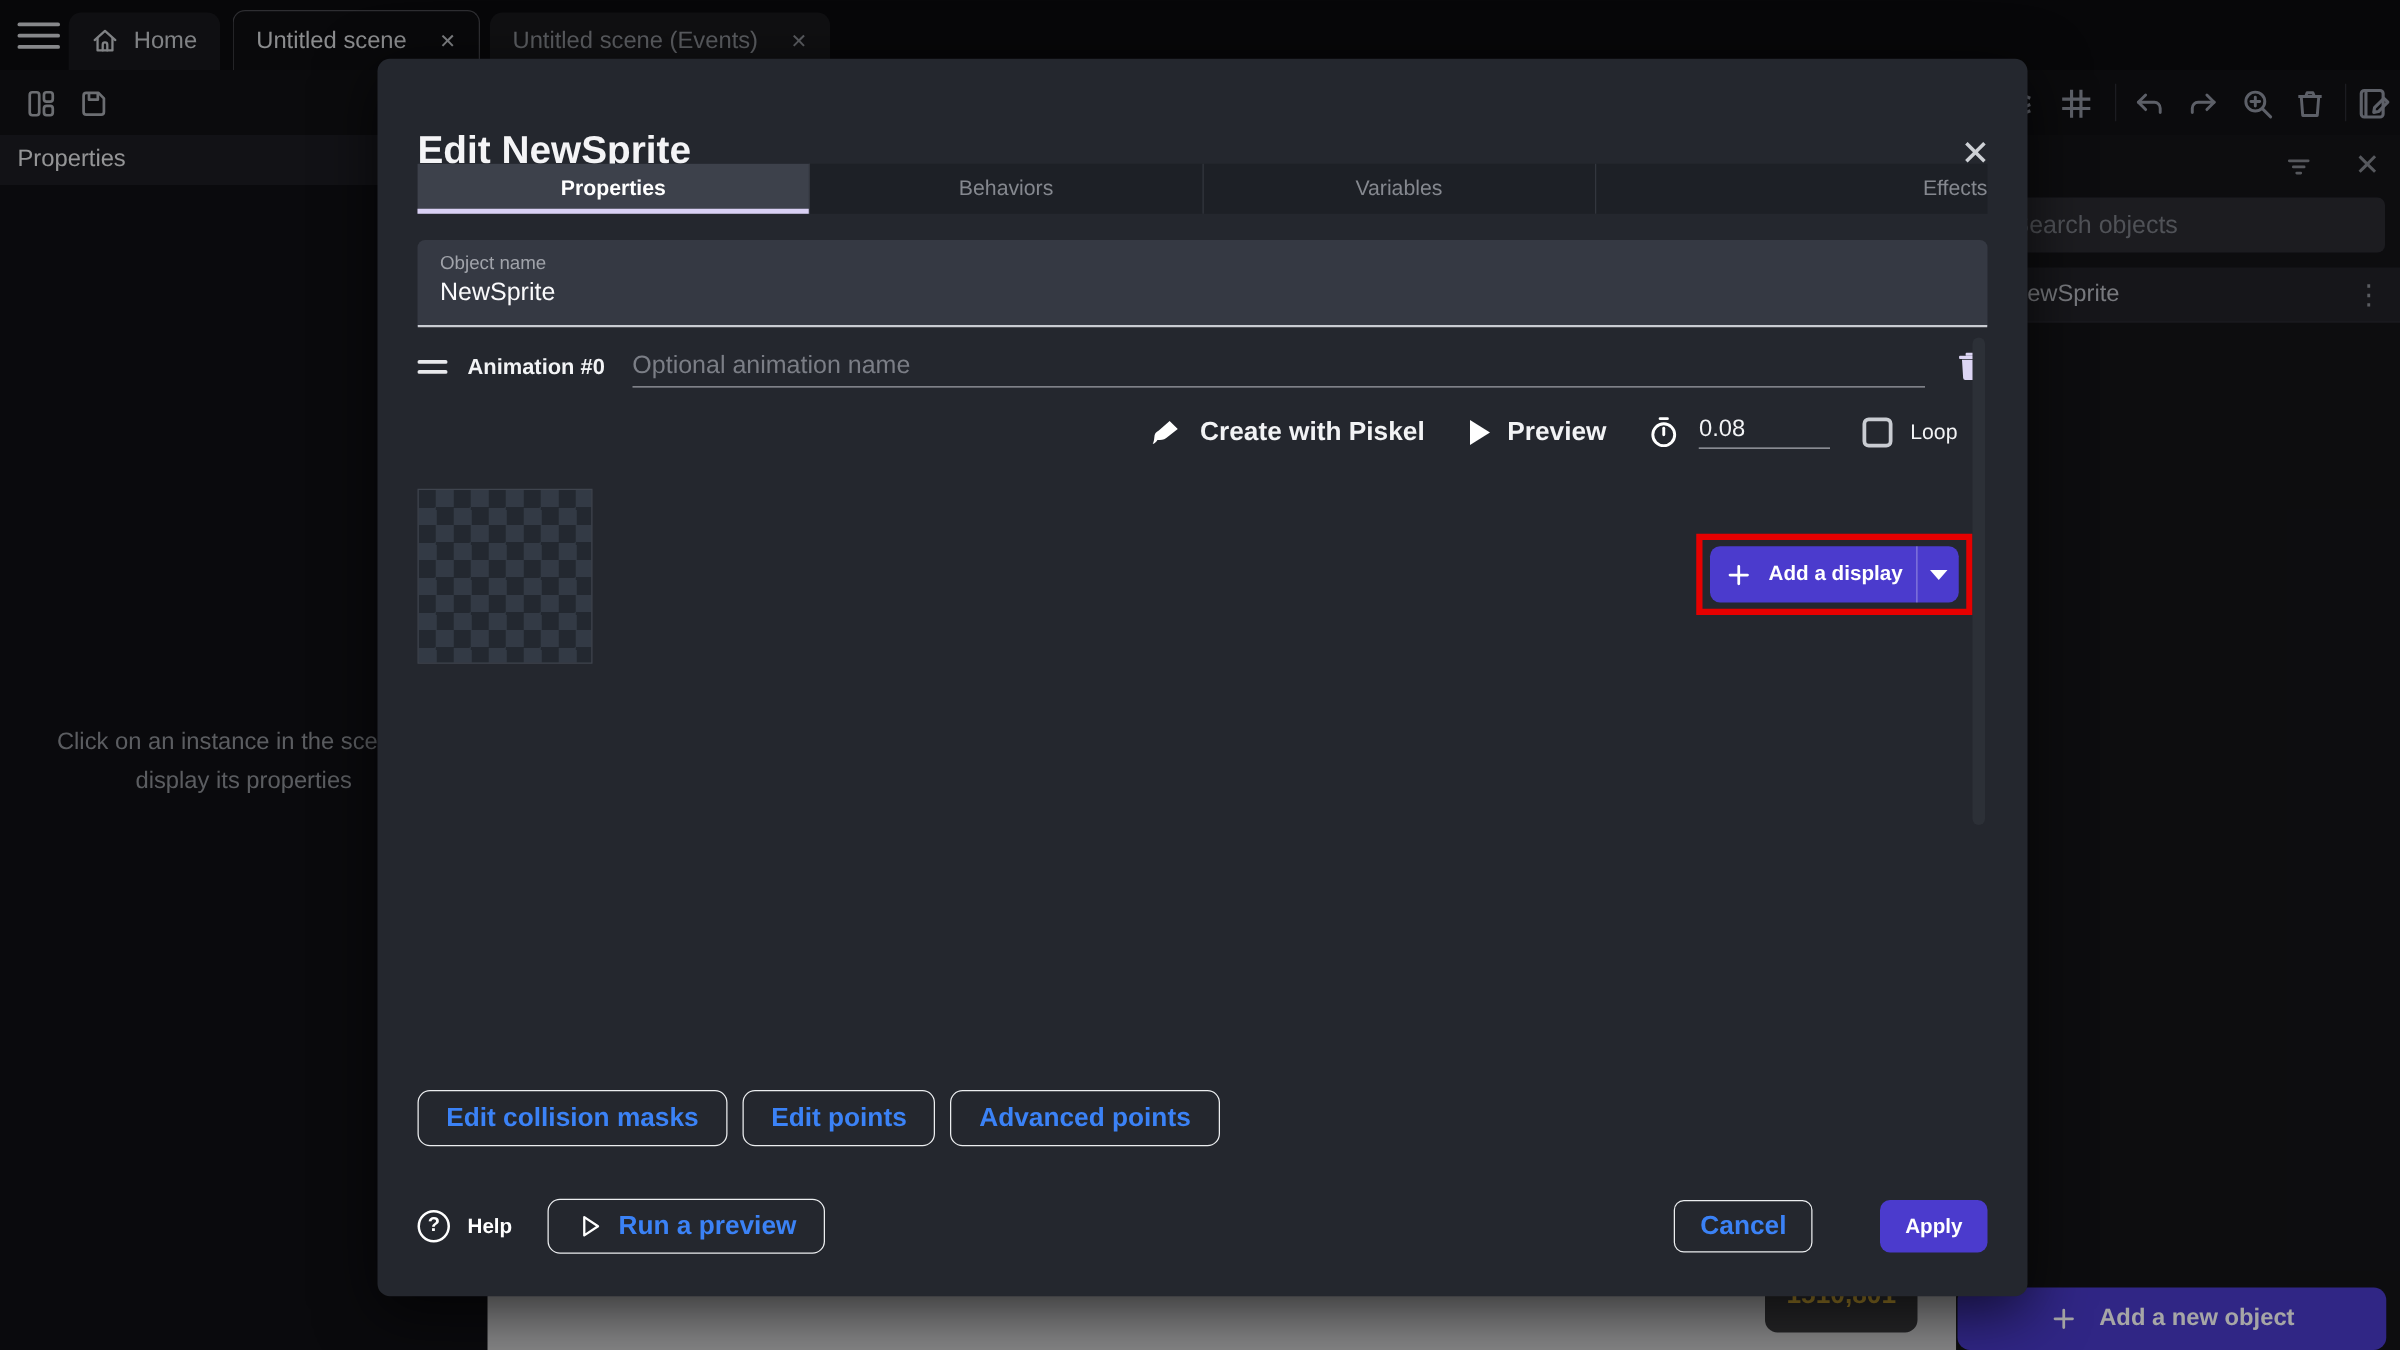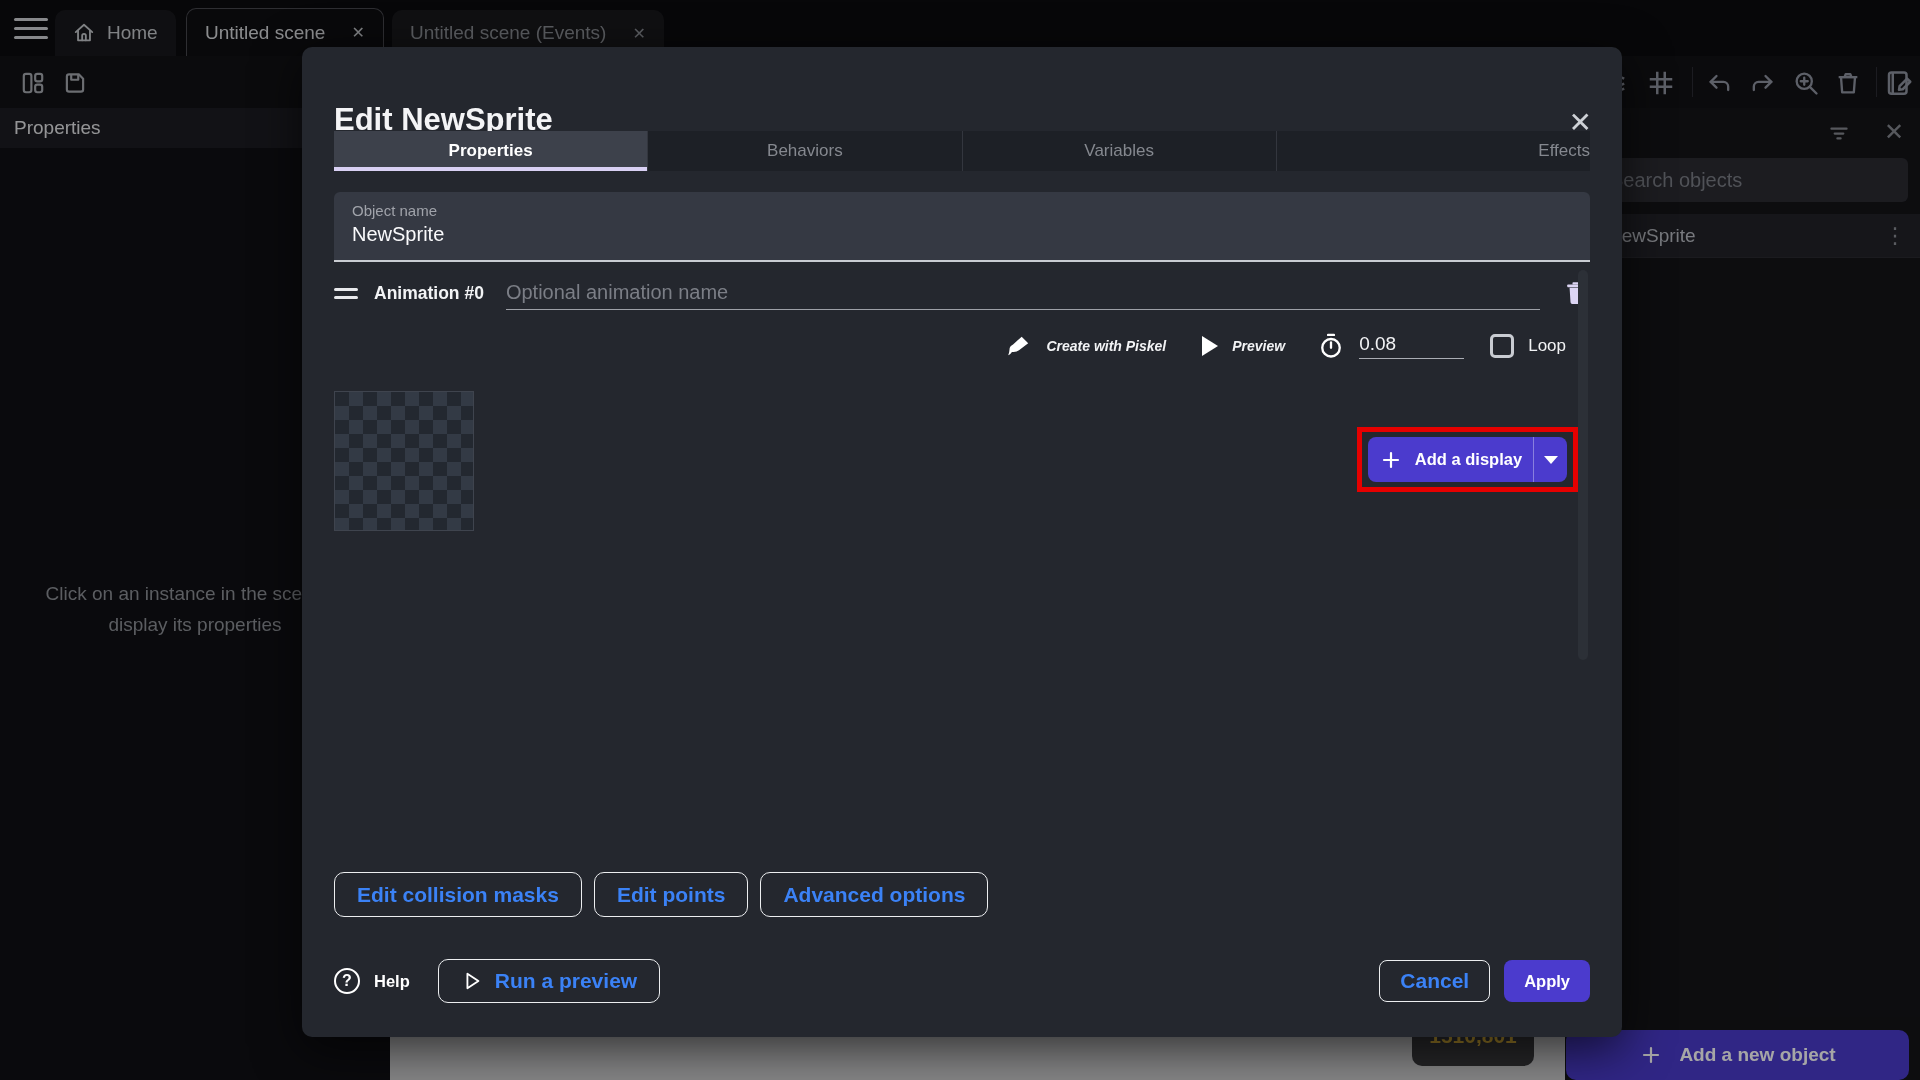--- a/index.html
+++ b/index.html
@@ -54,21 +54,21 @@
   .objname input { color:#fafafc; font-size:20px; width:100%; margin-top:4px; }
 
   .anim-row { position:absolute; left:32px; top:228px; width:1256px; height:36px; display:flex; align-items:center; }
   .drag-handle { width:24px; display:flex; flex-direction:column; gap:5px; cursor:grab; }
   .drag-handle i { display:block; height:3px; background:#e8e9ec; border-radius:2px; }
   .anim-label { font-size:17.5px; font-weight:bold; color:#f2f3f5; margin:0 22px 0 16px; white-space:nowrap; }
   .anim-name { flex:1; border-bottom:1px solid #9da0a7; height:34px; margin-right:22px; }
   .anim-name input { width:100%; font-size:20px; color:#e8e9ec; height:100%; }
 
   .actions-row { position:absolute; right:56px; top:283px; height:32px; display:flex; align-items:center; gap:14px; color:#f2f3f5; }
-  .act-label { font-size:14px; font-weight:bold; white-space:nowrap;font-style:italic; }
+  .act-label { font-size:21px; font-weight:bold; white-space:nowrap; }
   .play-tri { width:0; height:0; border-left:16px solid #fff; border-top:10px solid transparent; border-bottom:10px solid transparent; }
   .time-input { width:105px; border-bottom:1.5px solid #aaadb4; }
   .time-input input { width:100%; font-size:19px; color:#f2f3f5; padding-bottom:3px; }
   .checkbox { width:24px; height:24px; border:3px solid #c9ccd2; border-radius:5px; }
 
   .sprite-thumb { position:absolute; left:32px; top:344px; width:140px; height:140px; border:1px solid #3f444e;
     background:repeating-conic-gradient(#333a45 0% 25%, #232830 0% 50%) 0 0 / 28px 28px; }
 
   .add-sprite { position:absolute; left:1066px; top:390px; width:199px; height:45px; background:#4b3bcd; border-radius:8px; display:flex; color:#fff; cursor:pointer; }
   .add-sprite .main { flex:1; display:flex; align-items:center; justify-content:center; gap:12px; font-size:16.5px; font-weight:bold; border-right:1px solid rgba(255,255,255,0.35); }
@@ -81,21 +81,21 @@
   .outline-btn { border:1px solid #eceef0; border-radius:10px; color:#3b82f6; font-size:21px; font-weight:bold; display:flex; align-items:center; justify-content:center; gap:12px; background:transparent; cursor:pointer; height:45px; padding:0 22px;text-align:center; }
   .edit-btn-row { position:absolute; left:32px; top:825px; display:flex; gap:12px; }
   .add-anim { position:absolute; left:1075px; top:825px; width:215px; height:44px; background:#4b3bcd; border-radius:8px; display:flex; align-items:center; justify-content:center; gap:12px; color:#fff; font-size:16.5px; font-weight:bold; cursor:pointer; }
 
   .dlg-footer { position:absolute; left:32px; top:912px; width:1256px; display:flex; align-items:center; }
   .help-btn { display:flex; align-items:center; gap:14px; color:#fff; font-size:16.5px; font-weight:bold; cursor:pointer; }
   .qmark { width:26px; height:26px; border:2.5px solid #fff; border-radius:50%; display:flex; align-items:center; justify-content:center; font-size:16px; font-weight:bold; }
   .run-preview { margin-left:28px; height:44px; border-radius:10px; }
   .spacer { flex:1; }
   .cancel-btn { height:42px; border-radius:8px; padding:16px 20px; }
-  .apply-btn { height:42px; border-radius:8px; padding:0 20px; background:#4b3bcd; border:none; color:#fff; font-size:16.5px; font-weight:bold; display:flex; align-items:center; justify-content:center; cursor:pointer; }
+  .apply-btn { height:42px; border-radius:8px; padding:0 20px; background:#4b3bcd; border:none; color:#fff; font-size:16.5px; font-weight:bold; display:flex; align-items:center; justify-content:center; cursor:pointer;margin-left:40px; }
 
   .plus-sm svg { width:24px; height:24px; }
 </style>
 </head>
 <body>
 
 <div id="app">
 
   <div class="abs topbar">
     <div class="abs" style="left:14px; top:18px; width:34px; display:flex; flex-direction:column; gap:6px;">
@@ -342,21 +342,21 @@
         <span class="caret"></span>
       </div>
     </div>
     <div class="annotation"></div>
 
     <div class="dlg-scrollbar"></div>
 
     <div class="edit-btn-row">
       <button class="outline-btn">Edit collision masks</button>
       <button class="outline-btn">Edit points</button>
-      <button class="outline-btn">Advanced options</button>
+      <button class="outline-btn">Advanced points</button>
     </div>
 
 
     <div class="dlg-footer">
       <div class="help-btn">
         <span class="qmark">?</span>
         <span>Help</span>
       </div>
       <button class="outline-btn run-preview">
         <span>

